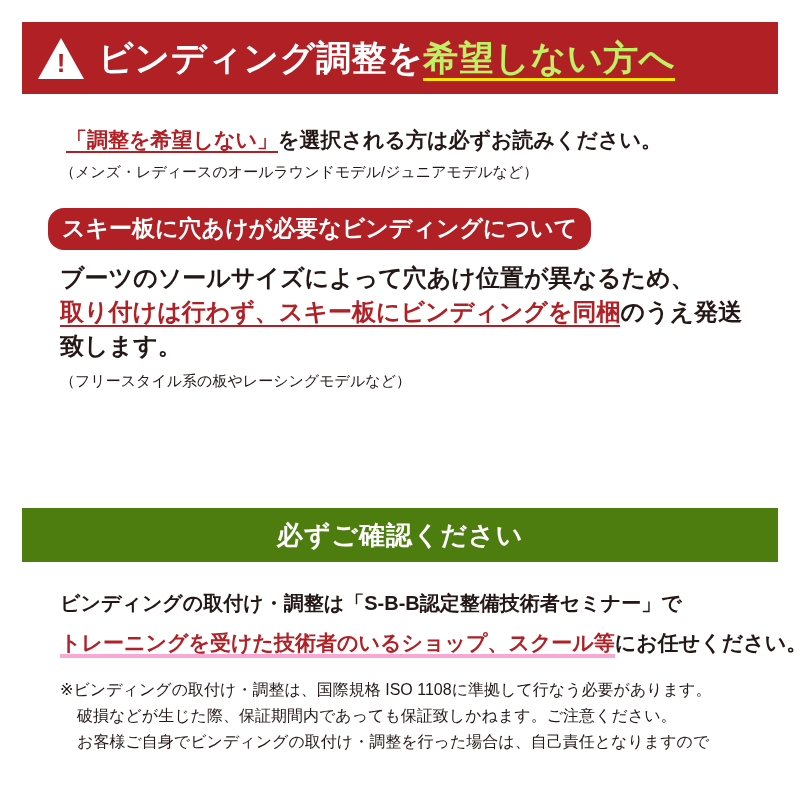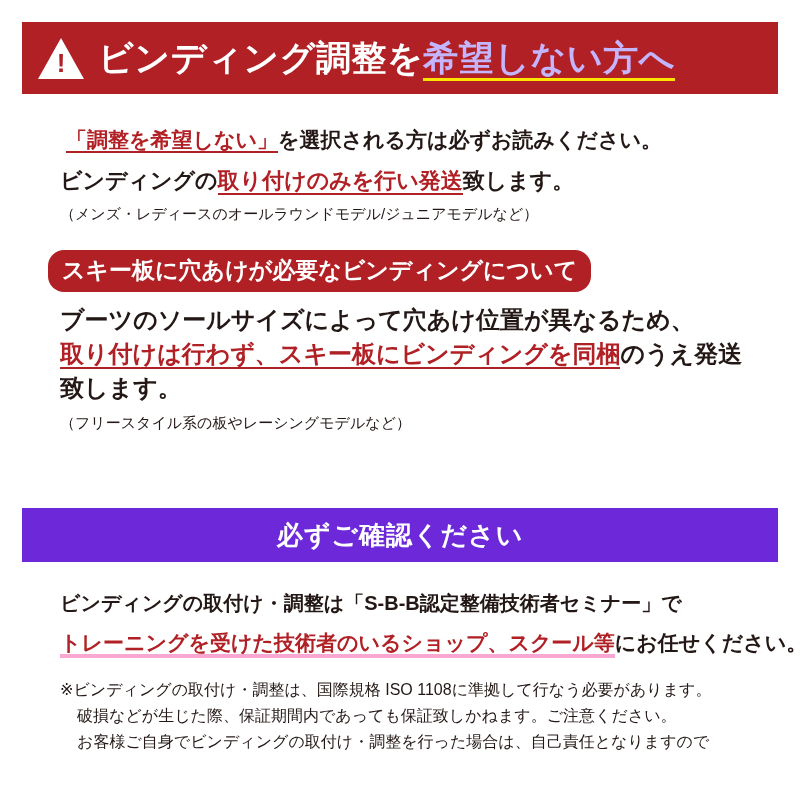--- a/index.html
+++ b/index.html
@@ -62,21 +62,21 @@
     line-height: 26px;
   }
   .banner-text {
     font-size: 35px;
     font-weight: bold;
     color: #ffffff;
     letter-spacing: 0.5px;
     white-space: nowrap;
   }
   .banner-text .hl {
-    color: #c4b5fd;
+    color: #bef264;
     border-bottom: 3px solid #ffe400;
     padding-bottom: 1px;
   }
 
   
   .body-area {
     position: absolute;
     left: 22px;
     top: 94px;
     width: 756px;
@@ -136,21 +136,21 @@
     border-bottom: 2px solid #b02025;
   }
 
   
   .gray-banner {
     position: absolute;
     left: 22px;
     top: 508px;
     width: 756px;
     height: 54px;
-    background: #6d28d9;
+    background: #4d7c0f;
     display: flex;
     align-items: center;
     justify-content: center;
   }
   .gray-banner span {
     font-size: 26px;
     font-weight: bold;
     color: #ffffff;
     letter-spacing: 1px;
   }
@@ -205,23 +205,20 @@
     </div>
   </div>
 
   <div class="body-area">
 
     <div class="lead">
       <span class="red-u">「調整を希望しない」</span><span>を選択される方は必ずお読みください。</span>
     </div>
 
 
-    <div class="para">
-      <span>ビンディングの</span><span class="red-u">取り付けのみを行い発送</span><span>致します。</span>
-    </div>
 
     <div class="note">（メンズ・レディースのオールラウンドモデル/ジュニアモデルなど）</div>
 
     <div class="sec-head wide">スキー板に穴あけが必要なビンディングについて</div>
 
     <div class="para2">
       <div>ブーツのソールサイズによって穴あけ位置が異なるため、</div>
       <div><span class="red-u">取り付けは行わず、スキー板にビンディングを同梱</span><span>のうえ発送</span></div>
       <div>致します。</div>
     </div>

